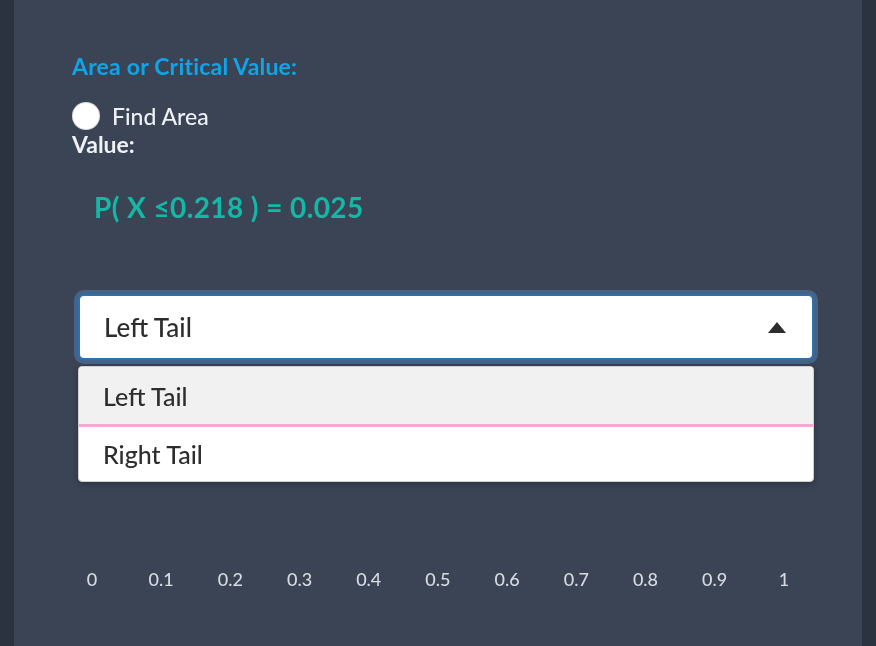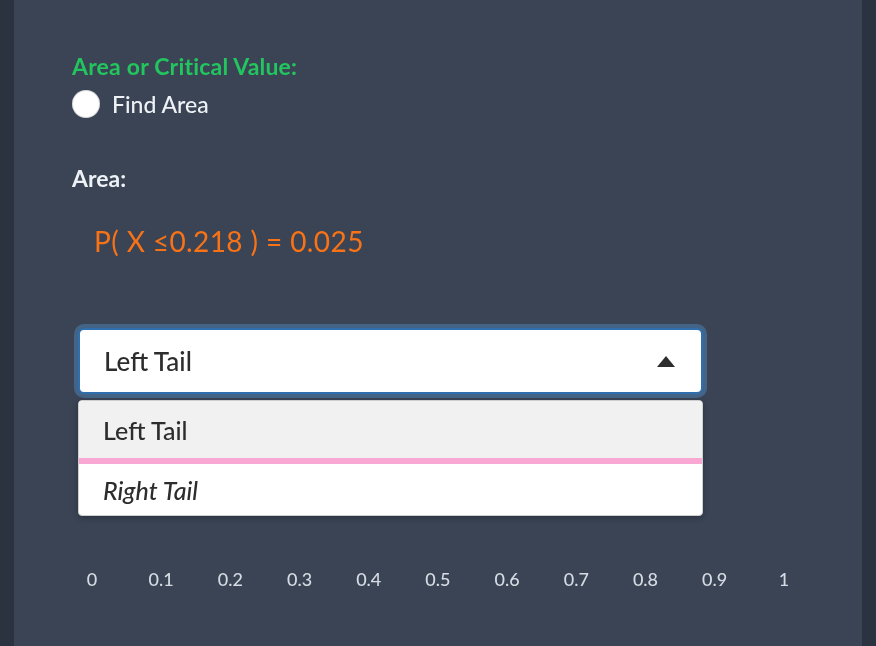--- a/index.html
+++ b/index.html
@@ -26,30 +26,29 @@
     position: absolute;
     left: 14px; top: 0;
     right: 14px; bottom: 0;
     background: #3a4455;
     padding: 52px 58px 0 58px;
   }
 
   .section-label {
     font-size: 23px;
     font-weight: 700;
-    color: #22c55e;
-    margin-bottom: 10px;
+    color: #0ea5e9;
+    margin-bottom: 22px;
     letter-spacing: 0.2px;
   }
 
   .radio-row {
     display: flex;
     align-items: center;
     gap: 20px;
-    margin-bottom: 46px;
   }
   .radio-option {
     display: flex;
     align-items: center;
     gap: 12px;
     cursor: pointer;
   }
   .radio-circle {
     width: 28px; height: 28px;
     border-radius: 50%;
@@ -76,30 +75,30 @@
 
   .area-label {
     font-size: 23px;
     font-weight: 700;
     color: #eef1f5;
     margin-bottom: 32px;
   }
 
   .formula {
     font-size: 28px;
-    font-weight: 400;
-    color: #f97316;
+    font-weight: 700;
+    color: #14b8a6;
     margin-left: 22px;
     margin-bottom: 70px;
     letter-spacing: 0.4px;
   }
 
   .select-wrap {
     position: relative;
-    width: 625px;
+    width: 736px;
     margin-left: 6px;
   }
   .select-box {
     width: 100%;
     height: 66px;
     background: #ffffff;
     border: 2px solid #2f6fae;
     border-radius: 6px;
     display: flex;
     align-items: center;
@@ -139,22 +138,21 @@
     padding: 0 24px;
     font-size: 25px;
     font-weight: 500;
     color: #2d2d2d;
     cursor: pointer;
   }
   .dropdown-item.highlight {
     background: #f1f1f1;
   }
   .dropdown-item + .dropdown-item {
-    border-top: 6px solid #f9a8d4;
-    font-style: italic;
+    border-top: 3px solid #f9a8d4;
   }
 
   .axis {
     position: absolute;
     left: 78px;
     right: 78px;
     bottom: 56px;
     display: flex;
     justify-content: space-between;
     font-size: 18px;
@@ -174,21 +172,21 @@
 
   <div class="section-label">Area or Critical Value:</div>
 
   <div class="radio-row">
     <div class="radio-option">
       <span class="radio-circle radio-unchecked"></span>
       <span class="radio-text">Find Area</span>
     </div>
   </div>
 
-  <div class="area-label">Area:</div>
+  <div class="area-label">Value:</div>
 
   <div class="formula">P( X ≤0.218 ) = 0.025</div>
 
   <div class="select-wrap">
     <div class="select-box">
       <span class="select-text">Left Tail</span>
       <span class="caret-up"></span>
     </div>
     <div class="dropdown">
       <div class="dropdown-item highlight">Left Tail</div>

